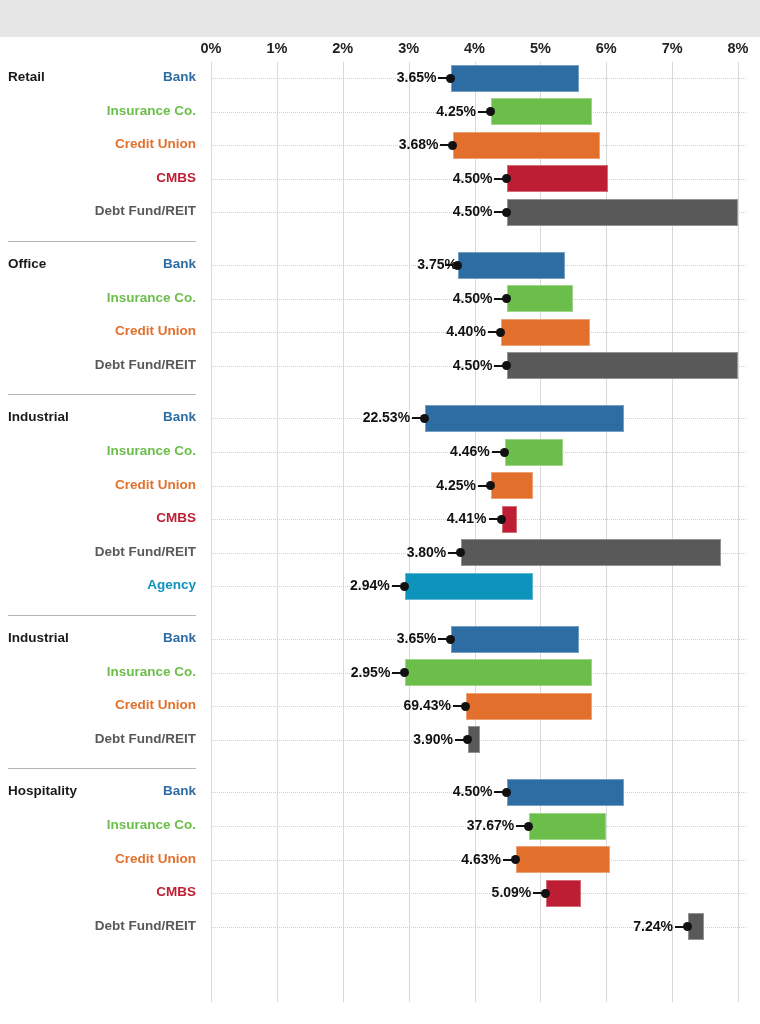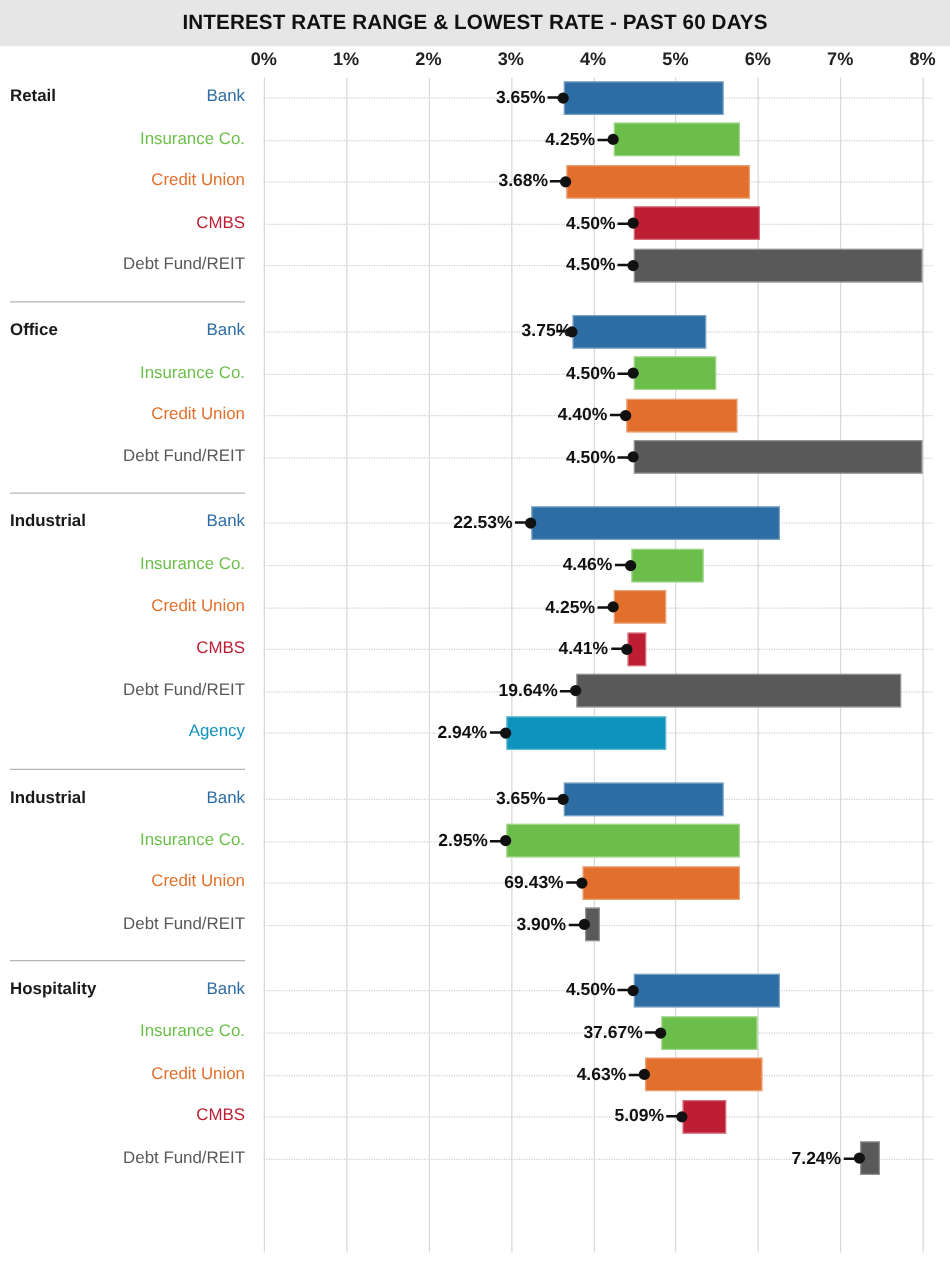--- a/index.html
+++ b/index.html
@@ -42,21 +42,21 @@
   
   .labelcol{position:absolute;left:0;top:62px;width:205px;height:940px;}
   .section-divider{
     position:absolute;left:8px;width:188px;height:1px;background:#b5b5b5;
   }
   .group-name{
     position:absolute;left:8px;font-size:13.5px;font-weight:bold;color:#1a1a1a;
     white-space:nowrap;
   }
   .row-label{
-    position:absolute;right:9px;font-size:13.5px;font-weight:normal;
+    position:absolute;right:9px;font-size:13.5px;font-weight:bold;
     white-space:nowrap;text-align:right;
   }
   .row-dotted{
     position:absolute;left:211px;right:14px;height:0;
     border-top:1px dotted #cfcfcf;
   }
   .bar{
     position:absolute;border:1px solid rgba(255,255,255,.35);
     box-sizing:border-box;
   }
@@ -71,21 +71,20 @@
     position:absolute;font-size:14px;font-weight:bold;color:#111;
     white-space:nowrap;text-align:right;
   }
 </style>
 </head>
 <body>
 
 <div id="root">
 
   <div class="title-bar"></div>
-  <div class="title-text">INTEREST RATE RANGE &amp; LOWEST RATE - PAST 60 DAYS</div>
 
   <div class="axis-labels" id="axis-labels">
       <div class="axis-tick-label" style="left: 211px;">0%</div>
       <div class="axis-tick-label" style="left: 276.875px;">1%</div>
       <div class="axis-tick-label" style="left: 342.75px;">2%</div>
       <div class="axis-tick-label" style="left: 408.625px;">3%</div>
       <div class="axis-tick-label" style="left: 474.5px;">4%</div>
       <div class="axis-tick-label" style="left: 540.375px;">5%</div>
       <div class="axis-tick-label" style="left: 606.25px;">6%</div>
       <div class="axis-tick-label" style="left: 672.125px;">7%</div>
@@ -164,21 +163,21 @@
       <div class="val-label" style="right: 284.031px; top: 414.6px;">4.25%</div>
       <div class="row-dotted" style="top: 457.2px;"></div>
       <div class="bar" title="Multifamily – CMBS" style="left: 501.509px; width: 15.1512px; top: 443.7px; height: 27px; background: rgb(190, 30, 51);"></div>
       <div class="marker-tick" style="left: 488.509px; width: 11px; top: 456.2px; background: rgb(17, 17, 17);"></div>
       <div class="marker-dot" style="left: 496.509px; top: 452.7px; background: rgb(17, 17, 17);"></div>
       <div class="val-label" style="right: 273.491px; top: 448.2px;">4.41%</div>
       <div class="row-dotted" style="top: 490.8px;"></div>
       <div class="bar" title="Multifamily – Debt Fund/REIT" style="left: 461.325px; width: 259.547px; top: 477.3px; height: 27px; background: rgb(89, 89, 89);"></div>
       <div class="marker-tick" style="left: 448.325px; width: 11px; top: 489.8px; background: rgb(17, 17, 17);"></div>
       <div class="marker-dot" style="left: 456.325px; top: 486.3px; background: rgb(17, 17, 17);"></div>
-      <div class="val-label" style="right: 313.675px; top: 481.8px;">19.64%</div>
+      <div class="val-label" style="right: 313.675px; top: 481.8px;">3.80%</div>
       <div class="row-dotted" style="top: 524.4px;"></div>
       <div class="bar" title="Multifamily – Agency" style="left: 404.673px; width: 128.456px; top: 510.9px; height: 27px; background: rgb(14, 147, 189);"></div>
       <div class="marker-tick" style="left: 391.673px; width: 11px; top: 523.4px; background: rgb(17, 17, 17);"></div>
       <div class="marker-dot" style="left: 399.673px; top: 519.9px; background: rgb(17, 17, 17);"></div>
       <div class="val-label" style="right: 370.327px; top: 515.4px;">2.94%</div>
       <div class="row-dotted" style="top: 577px;"></div>
       <div class="bar" title="Industrial – Bank" style="left: 451.444px; width: 127.139px; top: 563.5px; height: 27px; background: rgb(46, 109, 164);"></div>
       <div class="marker-tick" style="left: 438.444px; width: 11px; top: 576px; background: rgb(17, 17, 17);"></div>
       <div class="marker-dot" style="left: 446.444px; top: 572.5px; background: rgb(17, 17, 17);"></div>
       <div class="val-label" style="right: 323.556px; top: 568px;">3.65%</div>

